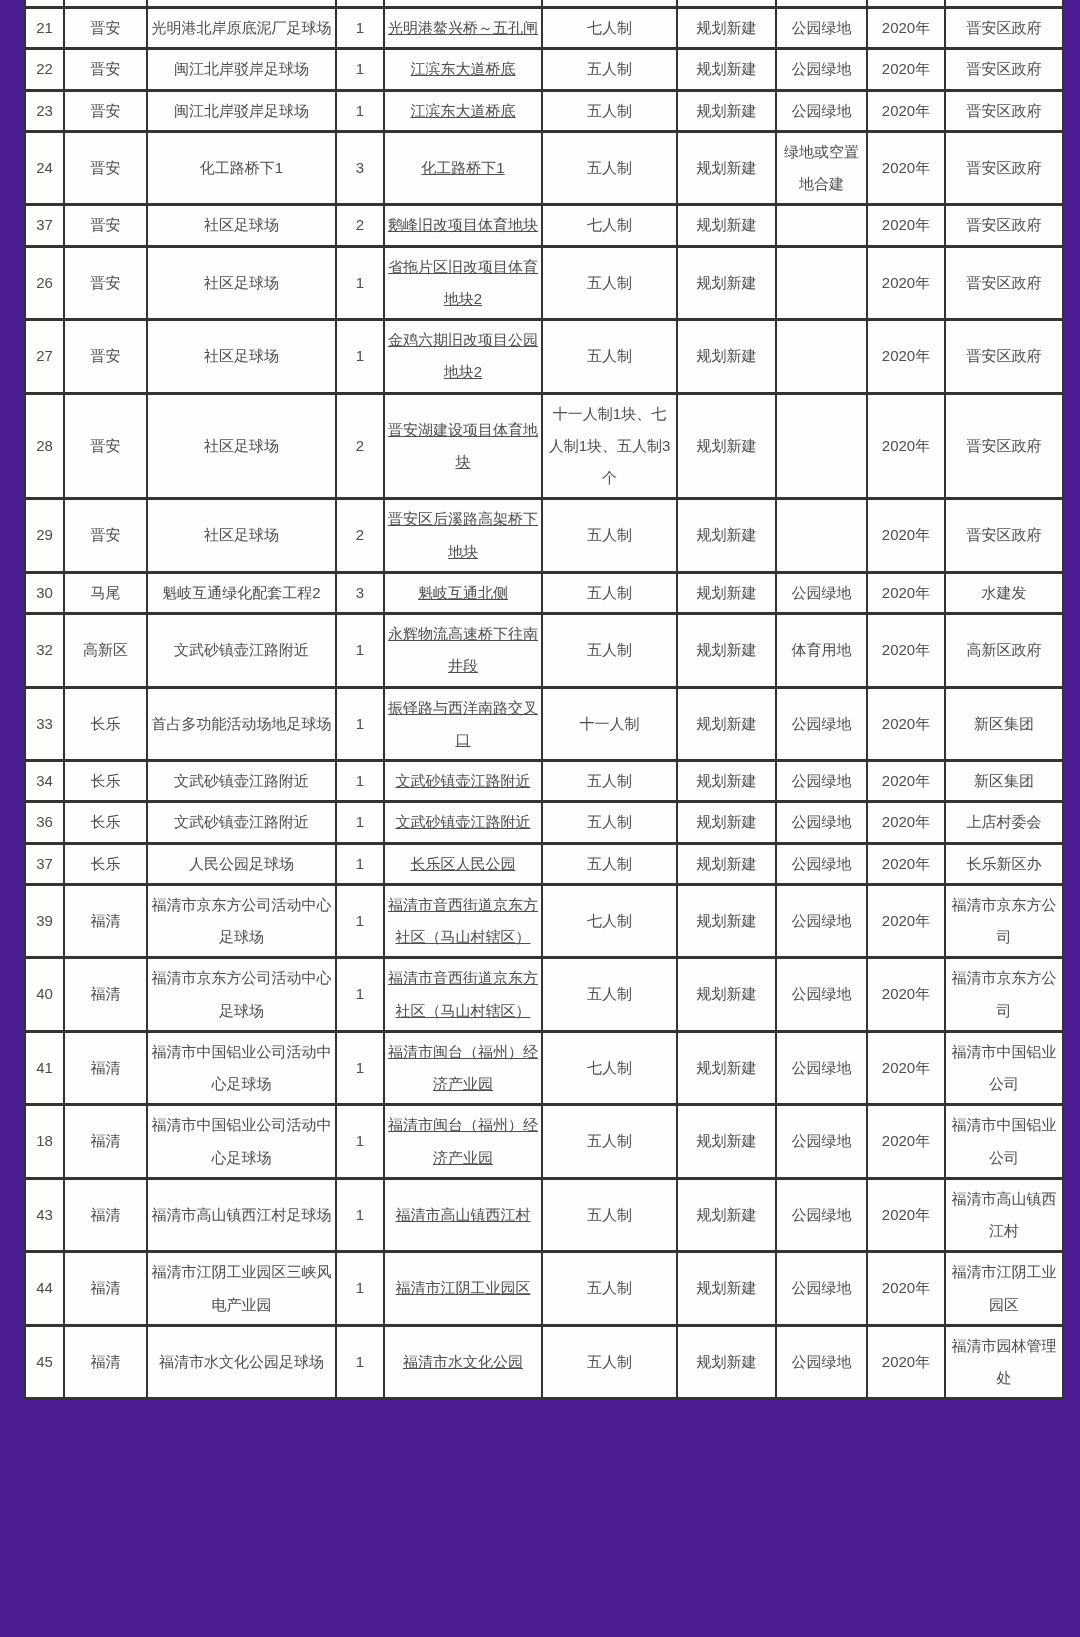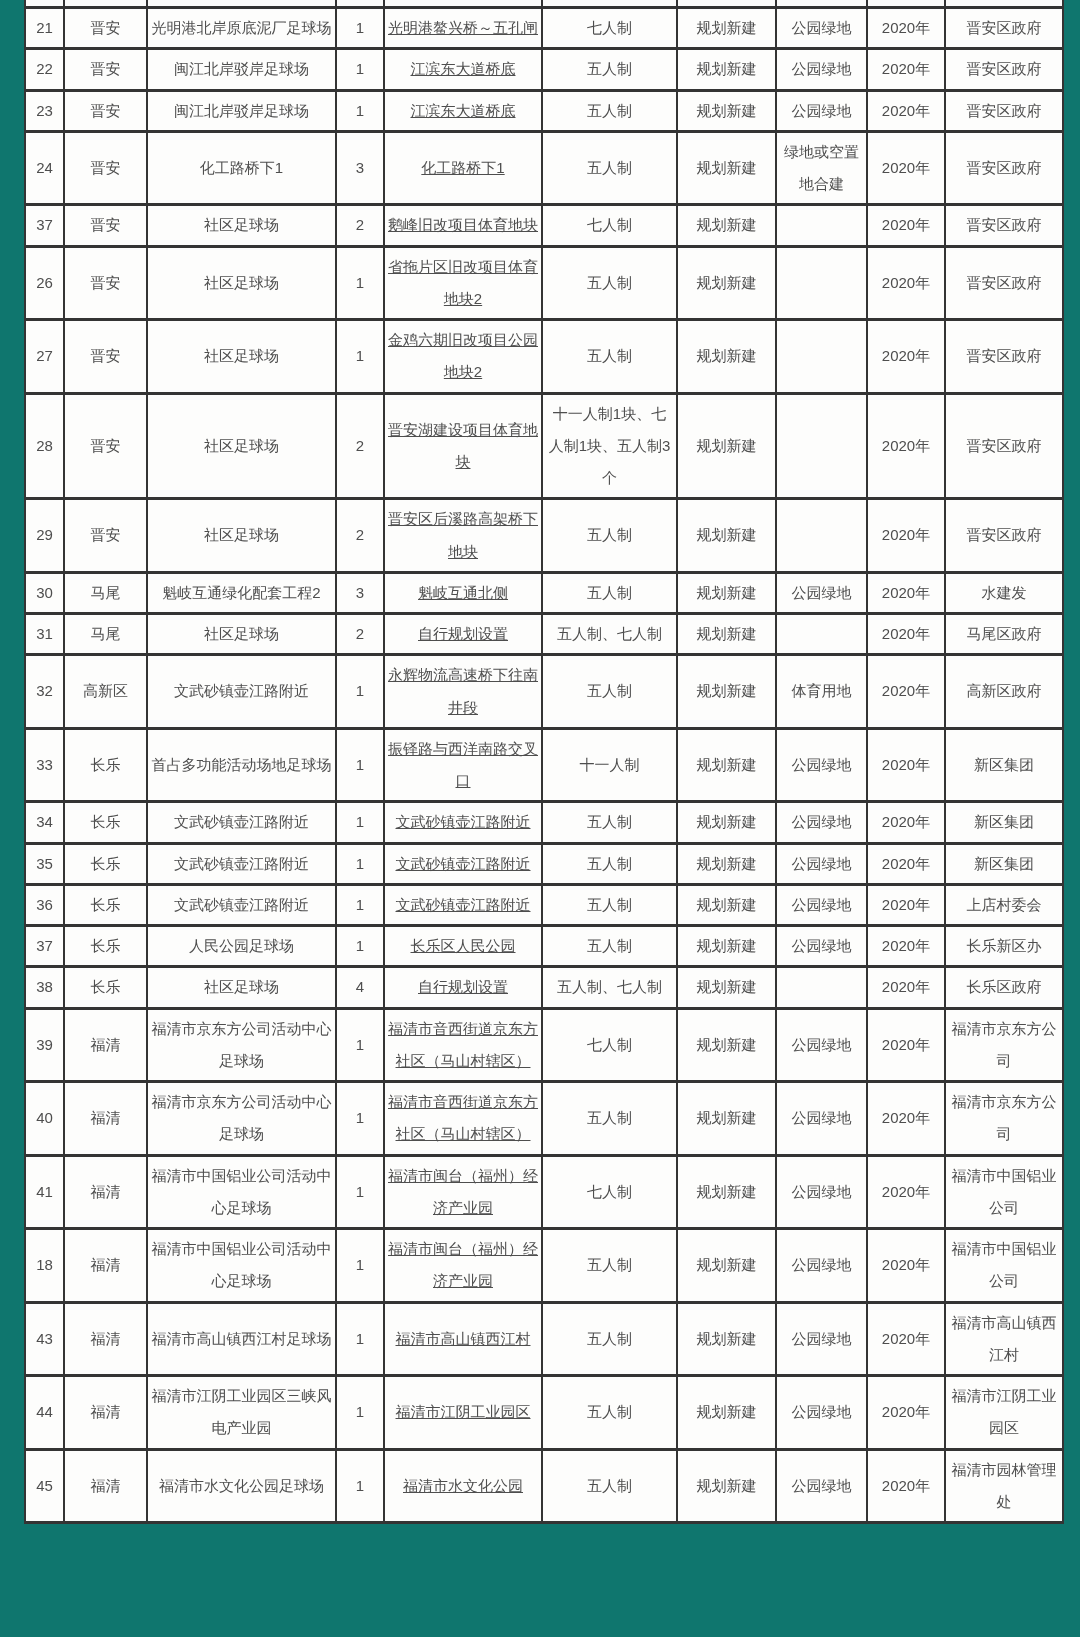--- a/index.html
+++ b/index.html
@@ -1,19 +1,19 @@
 <!DOCTYPE html>
 <html><head>
 <meta charset="utf-8">
 <style>
   html,body{margin:0;padding:0;}
   .page{
     position:relative;
     width:1080px;height:1637px;
-    background:#0f766e;
+    background:#4c1d95;
     overflow:hidden;
     font-family:"Liberation Sans", sans-serif;
   }
   .tbl-wrap{position:absolute;left:24px;top:-6px;}
   table.plan{
     border-collapse:collapse;
     table-layout:fixed;
     width:1038px;
     background:#fdfdfc;
   }
@@ -190,32 +190,20 @@
             <td class="c-name">魁岐互通绿化配套工程2</td>
             <td class="c-qty">3</td>
             <td class="c-location">魁岐互通北侧</td>
             <td class="c-type">五人制</td>
             <td class="c-build">规划新建</td>
             <td class="c-land">公园绿地</td>
             <td class="c-year">2020年</td>
             <td class="c-owner al">水建发</td>
           </tr>
           <tr>
-            <td class="c-no">31</td>
-            <td class="c-district">马尾</td>
-            <td class="c-name">社区足球场</td>
-            <td class="c-qty">2</td>
-            <td class="c-location">自行规划设置</td>
-            <td class="c-type">五人制、七人制</td>
-            <td class="c-build">规划新建</td>
-            <td class="c-land"></td>
-            <td class="c-year">2020年</td>
-            <td class="c-owner">马尾区政府</td>
-          </tr>
-          <tr>
             <td class="c-no">32</td>
             <td class="c-district">高新区</td>
             <td class="c-name">文武砂镇壶江路附近</td>
             <td class="c-qty">1</td>
             <td class="c-location">永辉物流高速桥下往南井段</td>
             <td class="c-type">五人制</td>
             <td class="c-build">规划新建</td>
             <td class="c-land">体育用地</td>
             <td class="c-year">2020年</td>
             <td class="c-owner">高新区政府</td>
@@ -238,32 +226,20 @@
             <td class="c-name">文武砂镇壶江路附近</td>
             <td class="c-qty">1</td>
             <td class="c-location">文武砂镇壶江路附近</td>
             <td class="c-type">五人制</td>
             <td class="c-build">规划新建</td>
             <td class="c-land">公园绿地</td>
             <td class="c-year">2020年</td>
             <td class="c-owner al">新区集团</td>
           </tr>
           <tr>
-            <td class="c-no">35</td>
-            <td class="c-district">长乐</td>
-            <td class="c-name">文武砂镇壶江路附近</td>
-            <td class="c-qty">1</td>
-            <td class="c-location">文武砂镇壶江路附近</td>
-            <td class="c-type">五人制</td>
-            <td class="c-build">规划新建</td>
-            <td class="c-land">公园绿地</td>
-            <td class="c-year">2020年</td>
-            <td class="c-owner al">新区集团</td>
-          </tr>
-          <tr>
             <td class="c-no">36</td>
             <td class="c-district">长乐</td>
             <td class="c-name">文武砂镇壶江路附近</td>
             <td class="c-qty">1</td>
             <td class="c-location">文武砂镇壶江路附近</td>
             <td class="c-type">五人制</td>
             <td class="c-build">规划新建</td>
             <td class="c-land">公园绿地</td>
             <td class="c-year">2020年</td>
             <td class="c-owner">上店村委会</td>
@@ -272,32 +248,20 @@
             <td class="c-no">37</td>
             <td class="c-district">长乐</td>
             <td class="c-name">人民公园足球场</td>
             <td class="c-qty">1</td>
             <td class="c-location">长乐区人民公园</td>
             <td class="c-type">五人制</td>
             <td class="c-build">规划新建</td>
             <td class="c-land">公园绿地</td>
             <td class="c-year">2020年</td>
             <td class="c-owner">长乐新区办</td>
-          </tr>
-          <tr>
-            <td class="c-no">38</td>
-            <td class="c-district">长乐</td>
-            <td class="c-name">社区足球场</td>
-            <td class="c-qty">4</td>
-            <td class="c-location">自行规划设置</td>
-            <td class="c-type">五人制、七人制</td>
-            <td class="c-build">规划新建</td>
-            <td class="c-land"></td>
-            <td class="c-year">2020年</td>
-            <td class="c-owner">长乐区政府</td>
           </tr>
           <tr>
             <td class="c-no">39</td>
             <td class="c-district">福清</td>
             <td class="c-name">福清市京东方公司活动中心足球场</td>
             <td class="c-qty">1</td>
             <td class="c-location">福清市音西街道京东方社区（马山村辖区）</td>
             <td class="c-type">七人制</td>
             <td class="c-build">规划新建</td>
             <td class="c-land">公园绿地</td>

